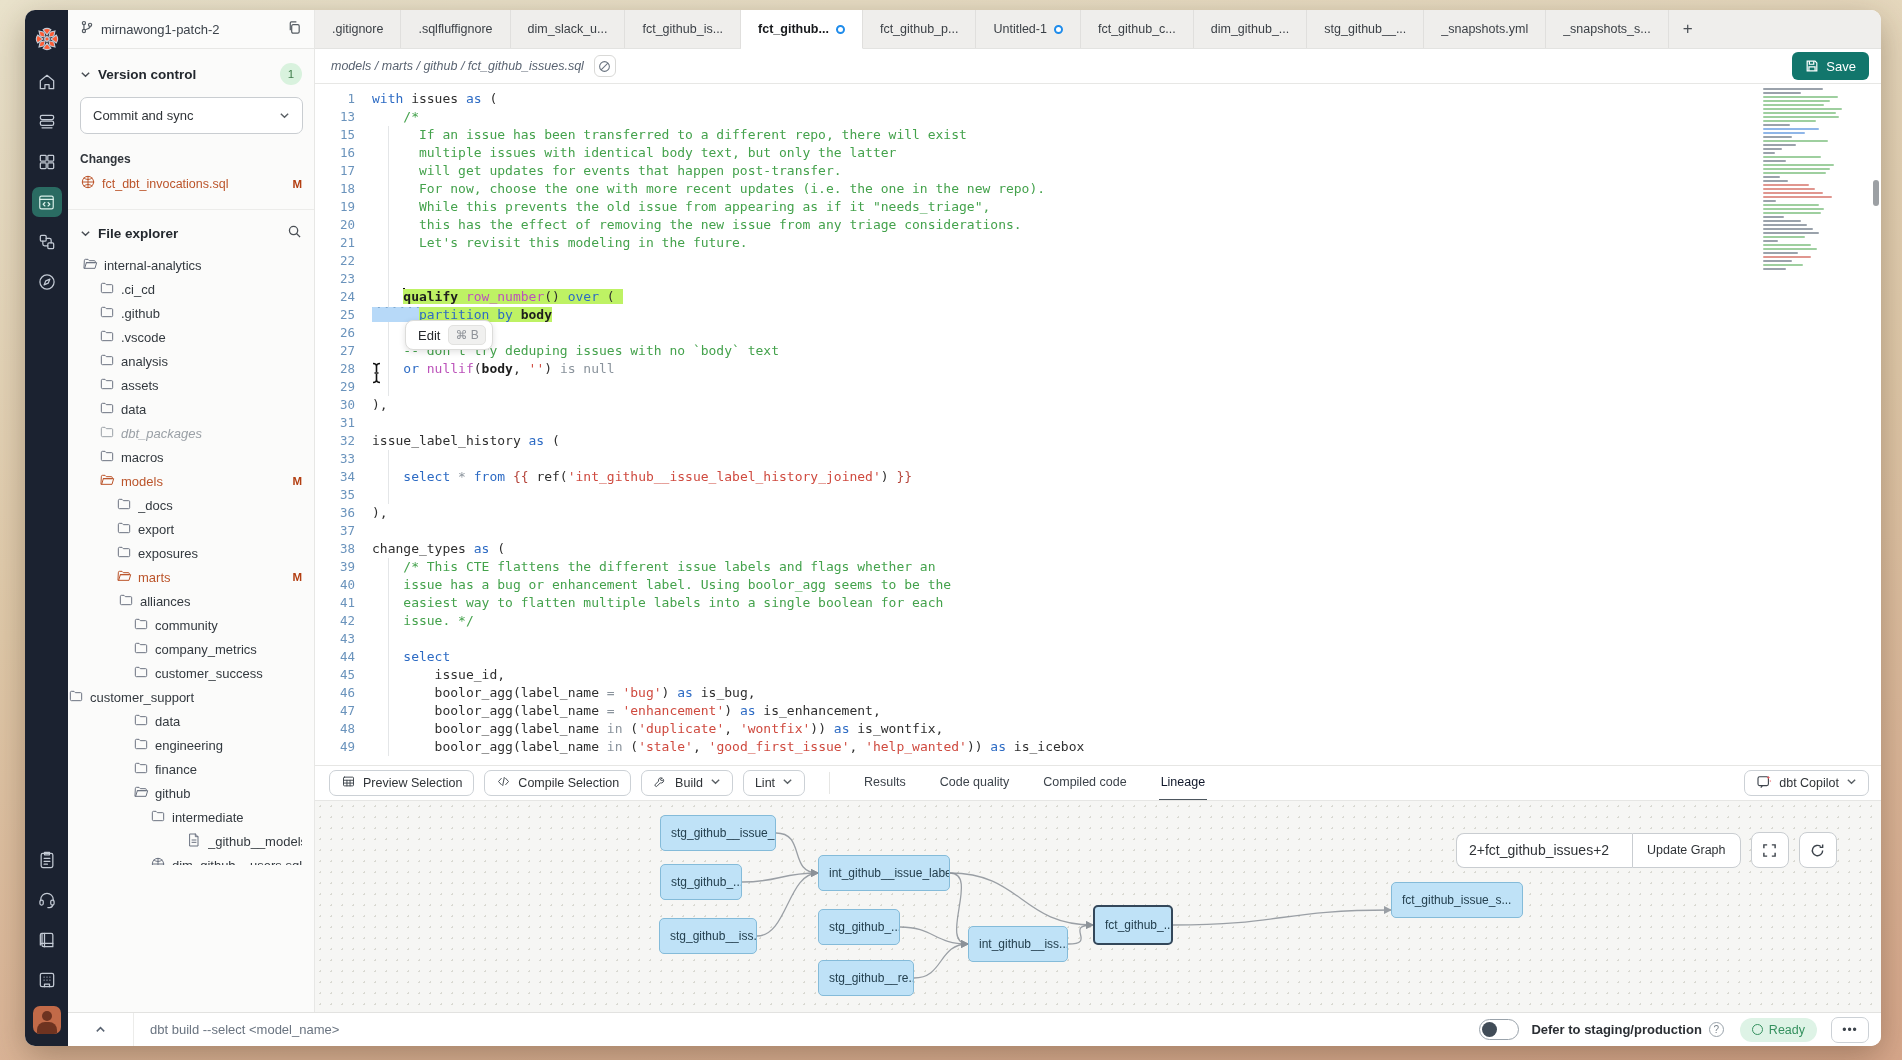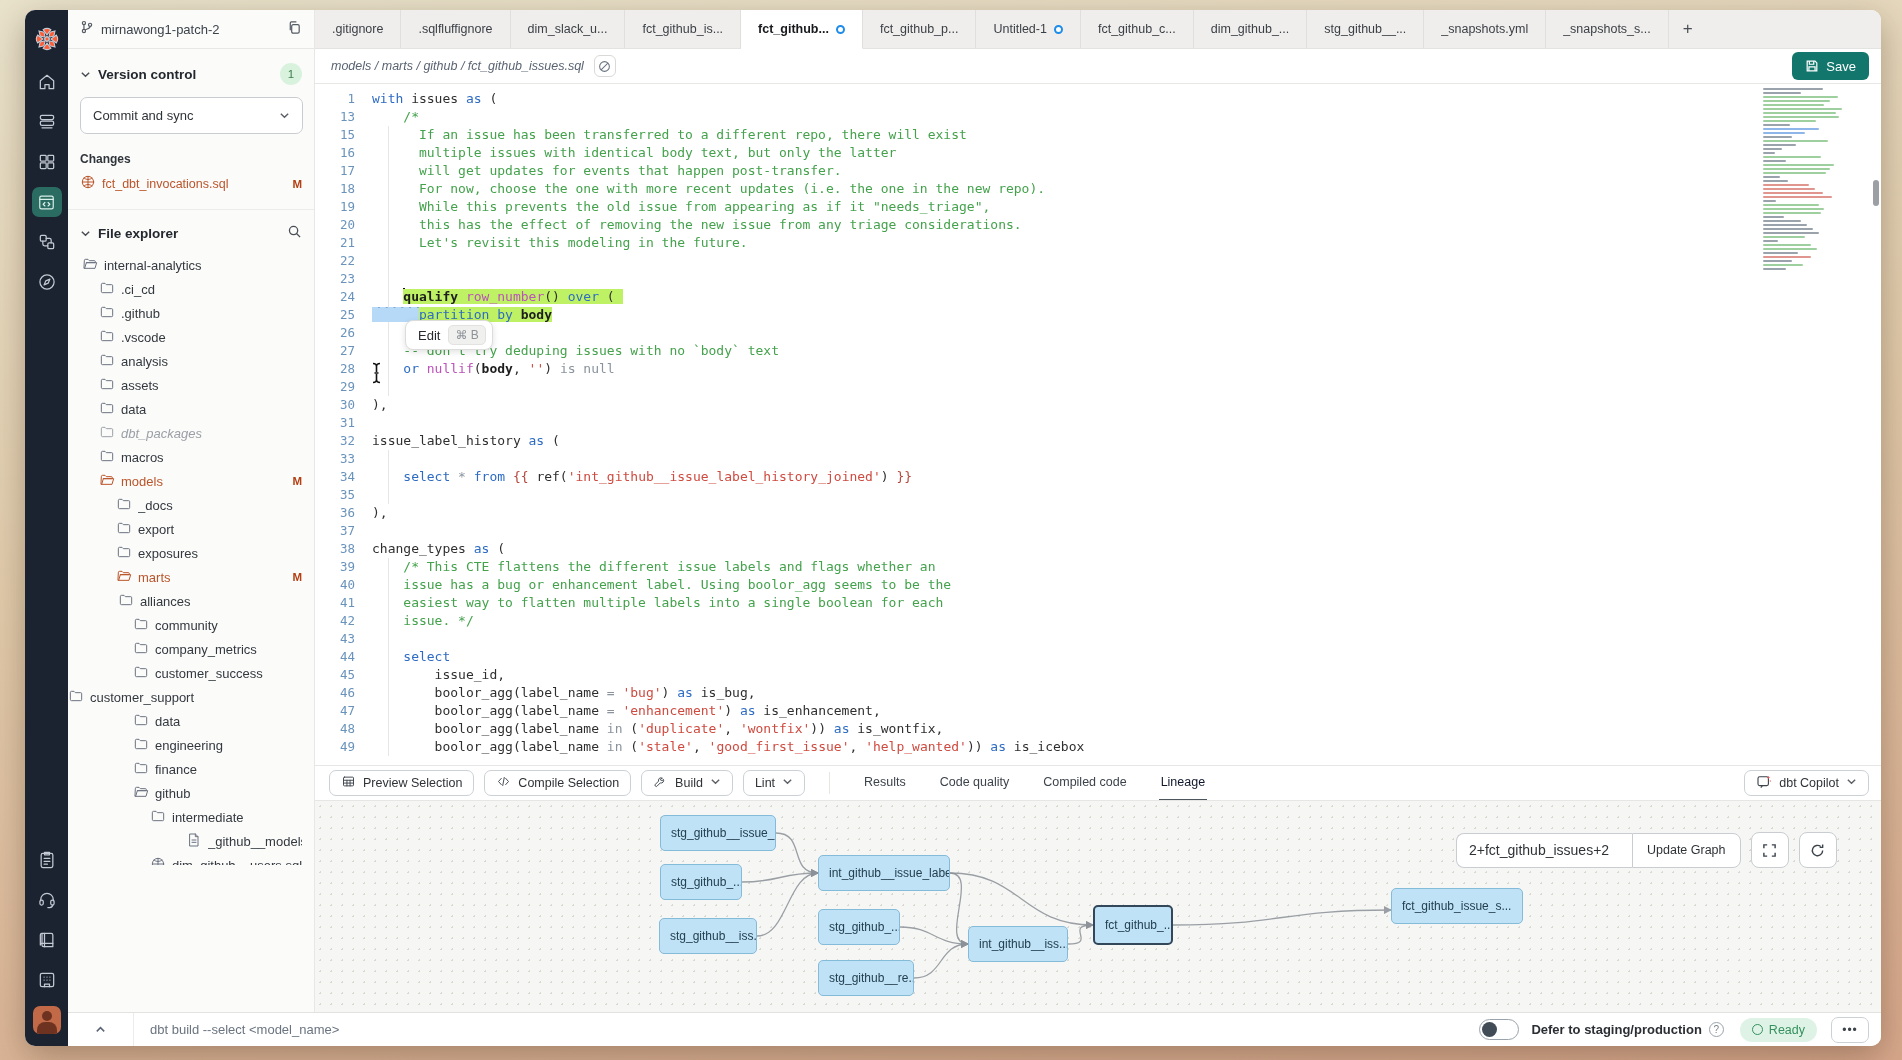--- a/index.html
+++ b/index.html
@@ -686,21 +686,21 @@
         </div>
       </div>
     <div class="node" style="left: 345px; top: 14px; width: 116px; height: 36px;">stg_github__issue_...</div>
         <div class="node" style="left: 345px; top: 63px; width: 82px; height: 36px;">stg_github_...</div>
         <div class="node" style="left: 344px; top: 117px; width: 98px; height: 36px;">stg_github__iss...</div>
         <div class="node" style="left: 503px; top: 54px; width: 132px; height: 36px;">int_github__issue_labe...</div>
         <div class="node" style="left: 503px; top: 108px; width: 82px; height: 36px;">stg_github_...</div>
         <div class="node" style="left: 503px; top: 159px; width: 96px; height: 36px;">stg_github__re...</div>
         <div class="node" style="left: 653px; top: 125px; width: 100px; height: 36px;">int_github__iss...</div>
         <div class="node selected" style="left: 778px; top: 104px; width: 80px; height: 40px;">fct_github_...</div>
-        <div class="node" style="left: 1076px; top: 87px; width: 132px; height: 36px;">fct_github_issue_s...</div>
+        <div class="node" style="left: 1076px; top: 81px; width: 132px; height: 36px;">fct_github_issue_s...</div>
       </div>
   </div>
 
   <div class="statusbar">
     <div class="sb-chev">
       <svg width="13" height="13" viewBox="0 0 14 14" fill="none" stroke="#5a6472" stroke-width="1.6">
           <path d="M3 9l4-4 4 4"></path>
         </svg>
     </div>
     <div class="sb-cmd">dbt build --select &lt;model_name&gt;</div>

